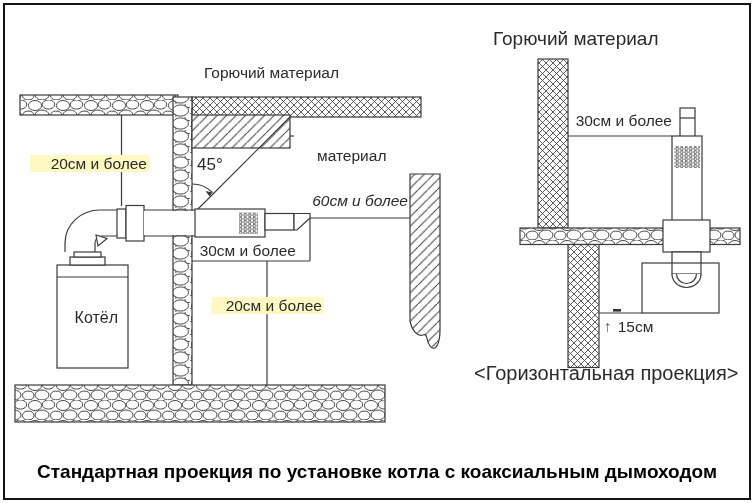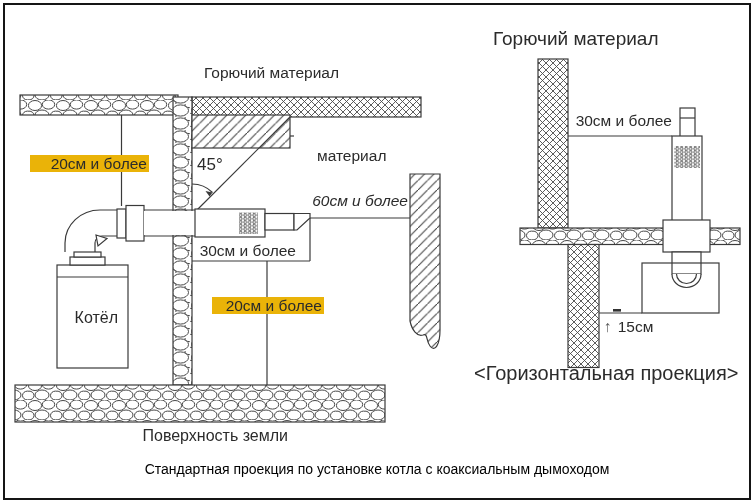--- a/index.html
+++ b/index.html
@@ -4,28 +4,28 @@
 <style>
   html,body{margin:0;padding:0;background:#888;}
   .canvas{
     position:relative;width:754px;height:503px;background:#fff;
     font-family:"Liberation Sans",sans-serif;color:#2e2e2e;overflow:hidden;
   }
   .frame{position:absolute;inset:3px;border:2px solid #151515;pointer-events:none;z-index:5;}
   svg.art{position:absolute;left:0;top:0;z-index:1;}
   .lbl{position:absolute;z-index:3;white-space:nowrap;font-size:15.5px;line-height:1.12;color:#2b2b2b;}
   .c{text-align:right;}
-  .mask{background:#eab308;padding:0 2px;}
+  .mask{background:#fef9c3;padding:0 2px;}
   .big{font-size:19px;}
   .deg{font-size:17px;}
   .arrow{display:inline-block;margin-right:7px;}
   .up{color:#5a5a5a;margin-right:6px;}
   #title{
     position:absolute;left:50%;top:461px;transform:translateX(-50%);
-    font-size:14px;font-weight:normal;color:#000;white-space:nowrap;z-index:3;
+    font-size:19px;font-weight:bold;color:#000;white-space:nowrap;z-index:3;
   }
 </style>
 </head>
 <body>
 
 <div class="canvas">
   <div class="frame"></div>
 
   <svg class="art" width="754" height="503" viewBox="0 0 754 503" fill="none" stroke="#3a3a3a" stroke-width="1.2">
     <defs>
@@ -164,21 +164,20 @@
   <div class="lbl c mask" style="left:30px;top:155px;width:115px;">20см и более</div>
 
   <div class="lbl c" style="left:306px;top:192px;width:102px;font-style:italic;">60см и более</div>
 
   <div class="lbl c" style="left:194px;top:242px;width:102px;">30см и более</div>
 
   <div class="lbl c mask" style="left:212px;top:297px;width:108px;">20см и более</div>
 
   <div class="lbl c" style="left:58px;top:309px;width:60px;font-size:16px;">Котёл</div>
 
-  <div class="lbl c" style="left:116px;top:427px;width:172px;font-size:16px;">Поверхность земли</div>
 
   <div class="lbl big" style="left:493px;top:28px;">Горючий материал</div>
 
   <div class="lbl c" style="left:570px;top:112px;width:102px;">30см и более</div>
 
   <div class="lbl" style="left:604px;top:318px;text-align:center;">
     <span class="up">↑</span><span>15см</span>
   </div>
 
   <div class="lbl c" style="left:474px;top:362px;width:262px;font-size:20px;">&lt;Горизонтальная проекция&gt;</div>

